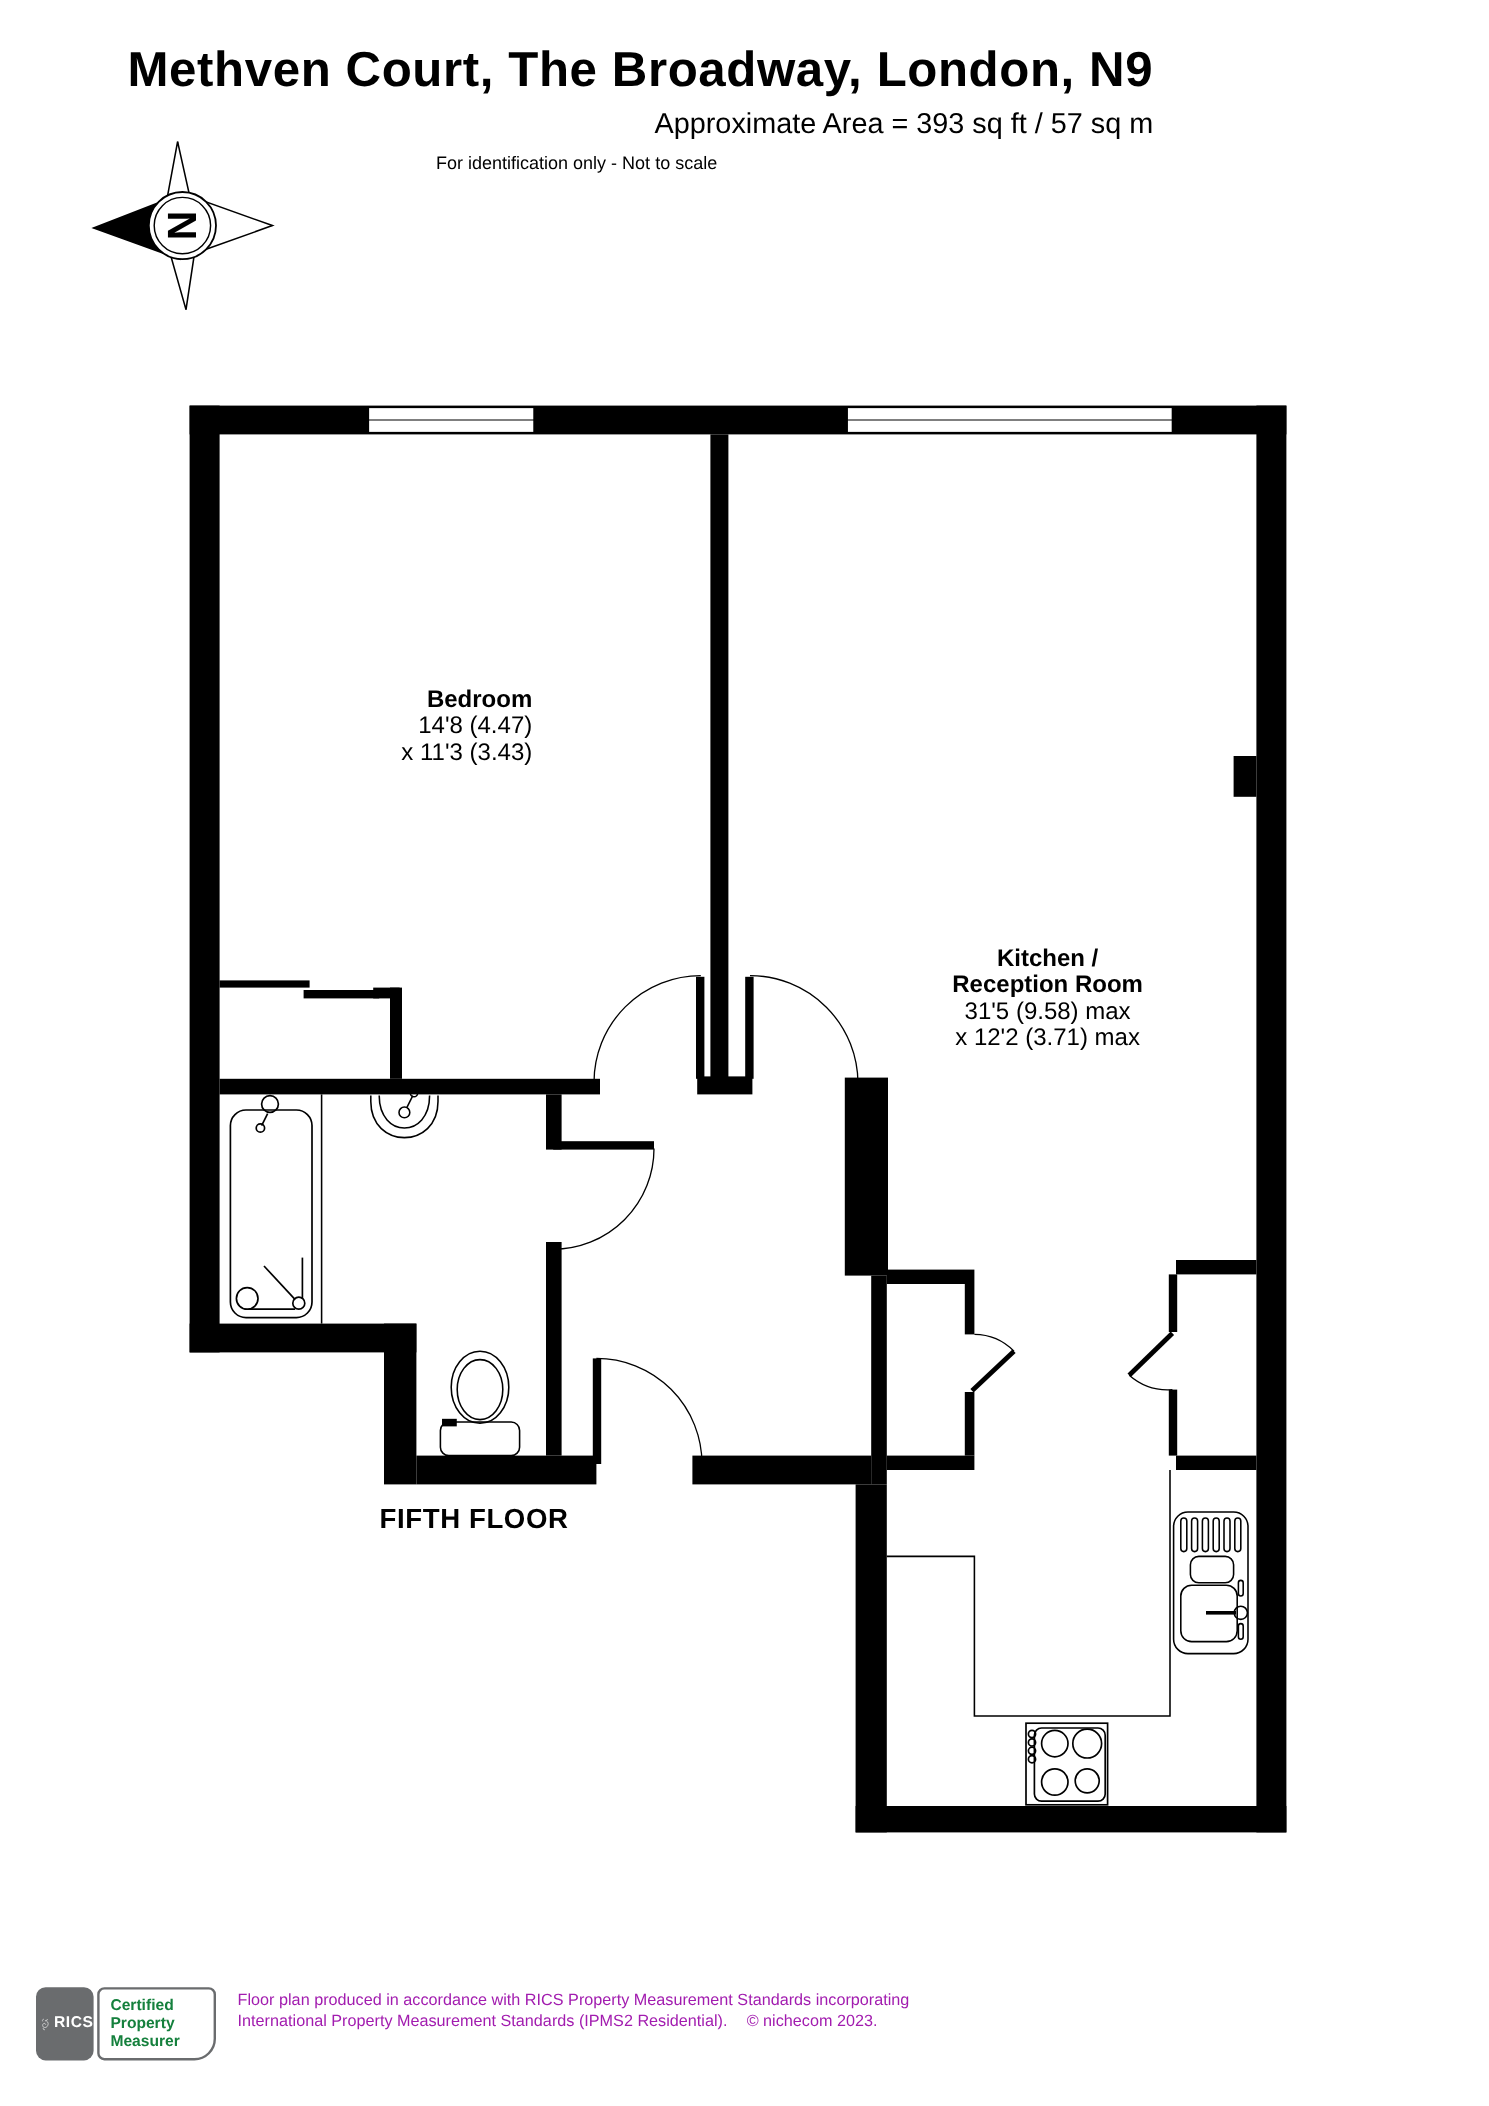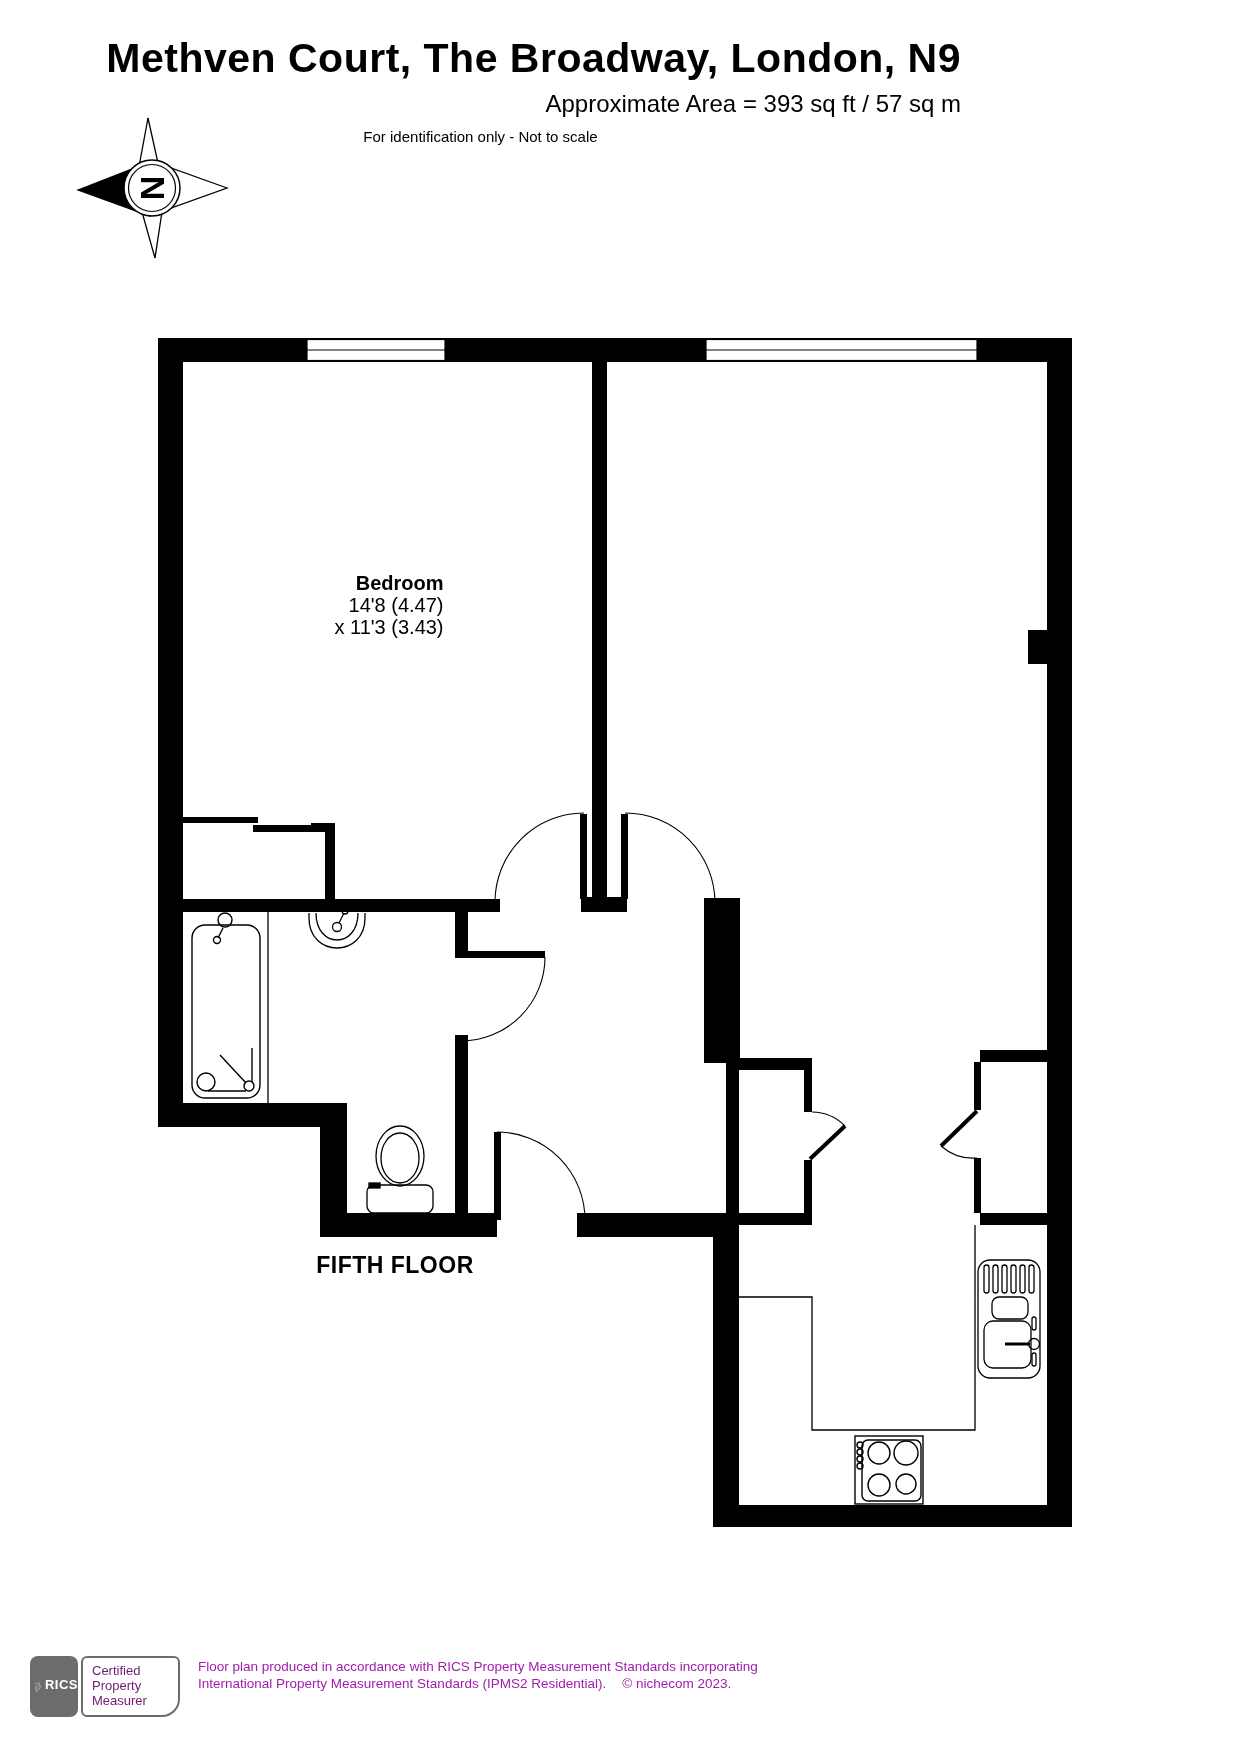--- a/index.html
+++ b/index.html
@@ -16,21 +16,21 @@
   .room-label .rn{font-weight:bold;}
   #floor-label{position:absolute;left:395px;top:1252px;transform:translateX(-50%);
                font-size:23px;font-weight:bold;letter-spacing:0.5px;white-space:nowrap;}
   
   #footer{position:absolute;left:30px;top:1656px;display:flex;align-items:flex-start;}
   #rics-box{width:48px;height:61px;background:#6a6c6e;border-radius:8px;
             display:flex;flex-direction:row;align-items:center;justify-content:flex-end;}
   #rics-box .rics-word{color:#fff;font-weight:bold;font-size:13px;letter-spacing:0.5px;margin-bottom:4px;}
   #badge{margin-left:3px;width:86px;height:47px;border:2px solid #6a6c6e;
          border-radius:6px 6px 18px 6px;padding:5px 0 5px 9px;}
-  .badge-line{font-size:13px;font-weight:normal;color:#701a75;line-height:15px;}
+  .badge-line{font-size:13px;font-weight:bold;color:#15803d;line-height:15px;}
   #footer-text{margin-left:18px;color:#a21caf;font-size:13.5px;line-height:17px;padding-top:2px;}
   .gap-lg{margin-left:16px;}
   svg{position:absolute;left:0;top:0;}
 </style>
 </head>
 <body>
 
 <div id="page">
 
   <div id="header-block">
@@ -176,20 +176,26 @@
       <circle cx="860" cy="1452" r="3"></circle>
       <circle cx="860" cy="1459" r="3"></circle>
       <circle cx="860" cy="1466" r="3"></circle>
     </g>
   </svg>
 
   <div class="room-label" style="left:389px;top:572px;text-align:right;">
     <div class="rn">Bedroom</div>
     <div>14'8 (4.47)</div>
     <div>x 11'3 (3.43)</div>
+  </div>
+  <div class="room-label" style="left:873px;top:788px;">
+    <div class="rn">Kitchen /</div>
+    <div class="rn">Reception Room</div>
+    <div>31'5 (9.58) max</div>
+    <div>x 12'2 (3.71) max</div>
   </div>
   <div id="floor-label">FIFTH FLOOR</div>
 
   <div id="footer">
     <div id="rics-box">
       <svg width="48" height="36" viewBox="0 0 48 36" style="position:static;">
         <g fill="none" stroke="#fff" stroke-width="1.6">
           <path d="M24,8 C31,8 34,14 32,20 C30,26 24,28 20,25 C17,23 17,18 20,16 C23,14 26,16 26,19"></path>
           <path d="M18,10 C16,7 18,4 21,4"></path>
           <path d="M27,9 C27,6 30,4 32,6"></path>

